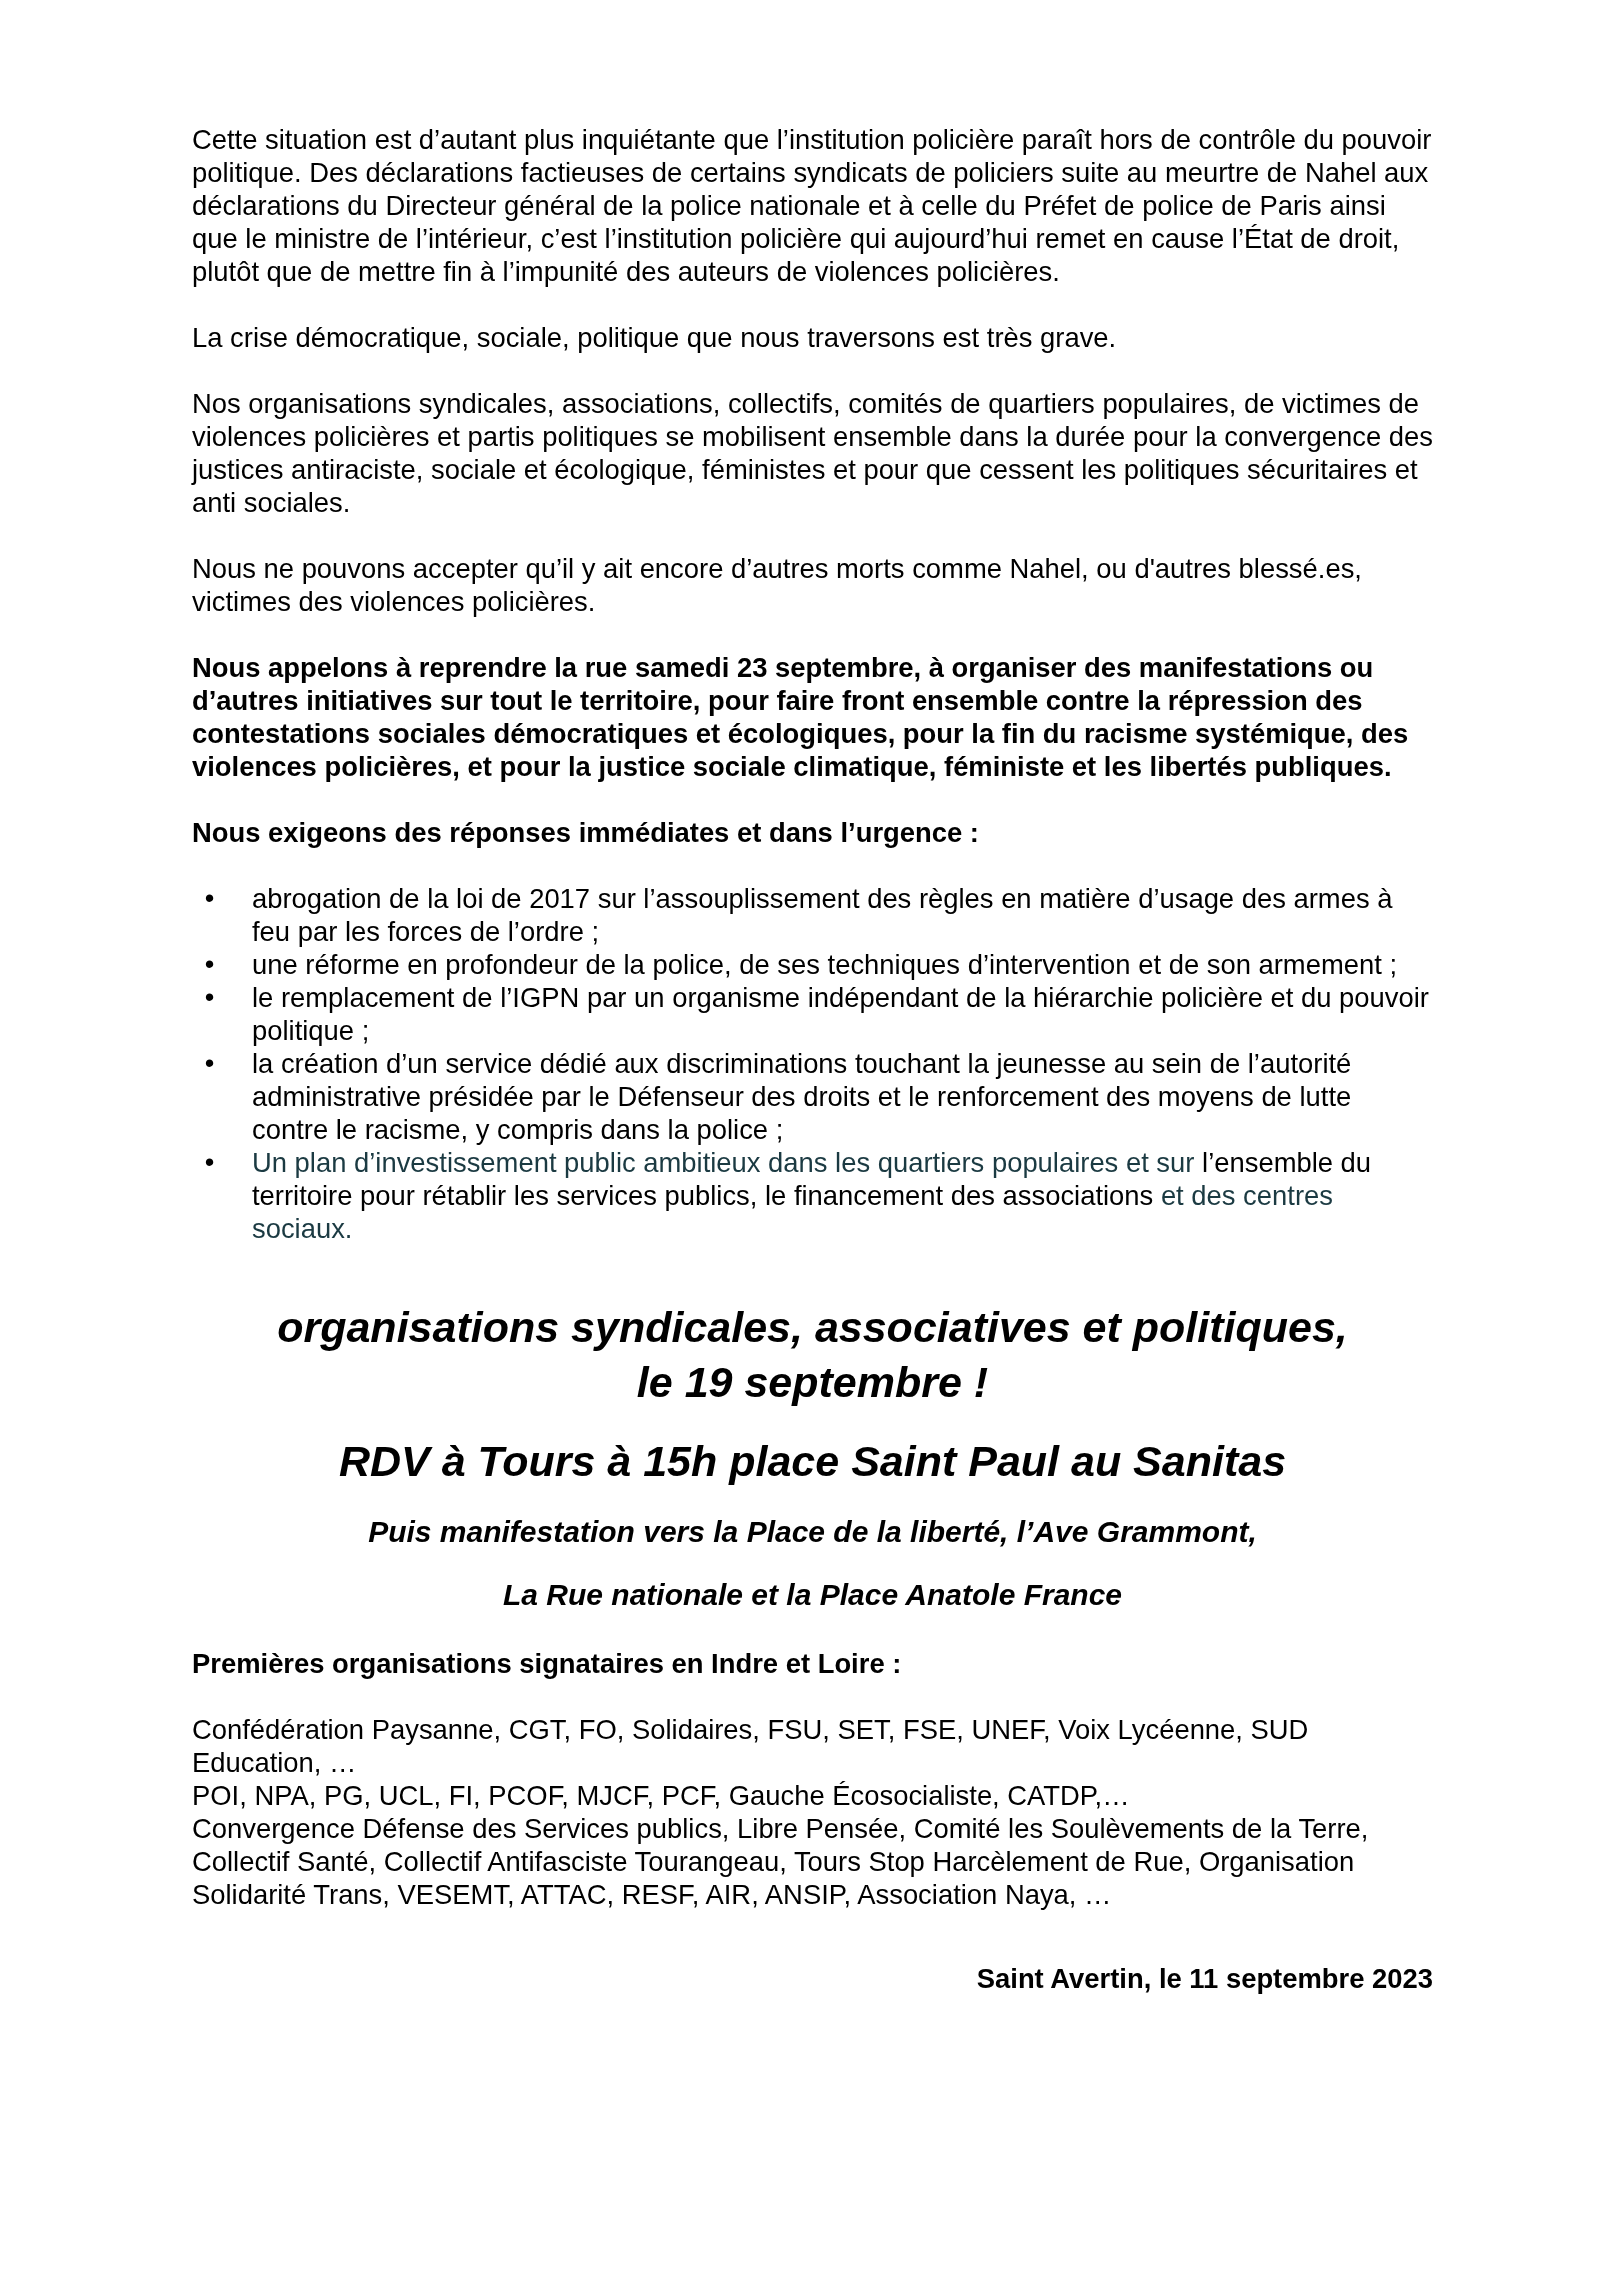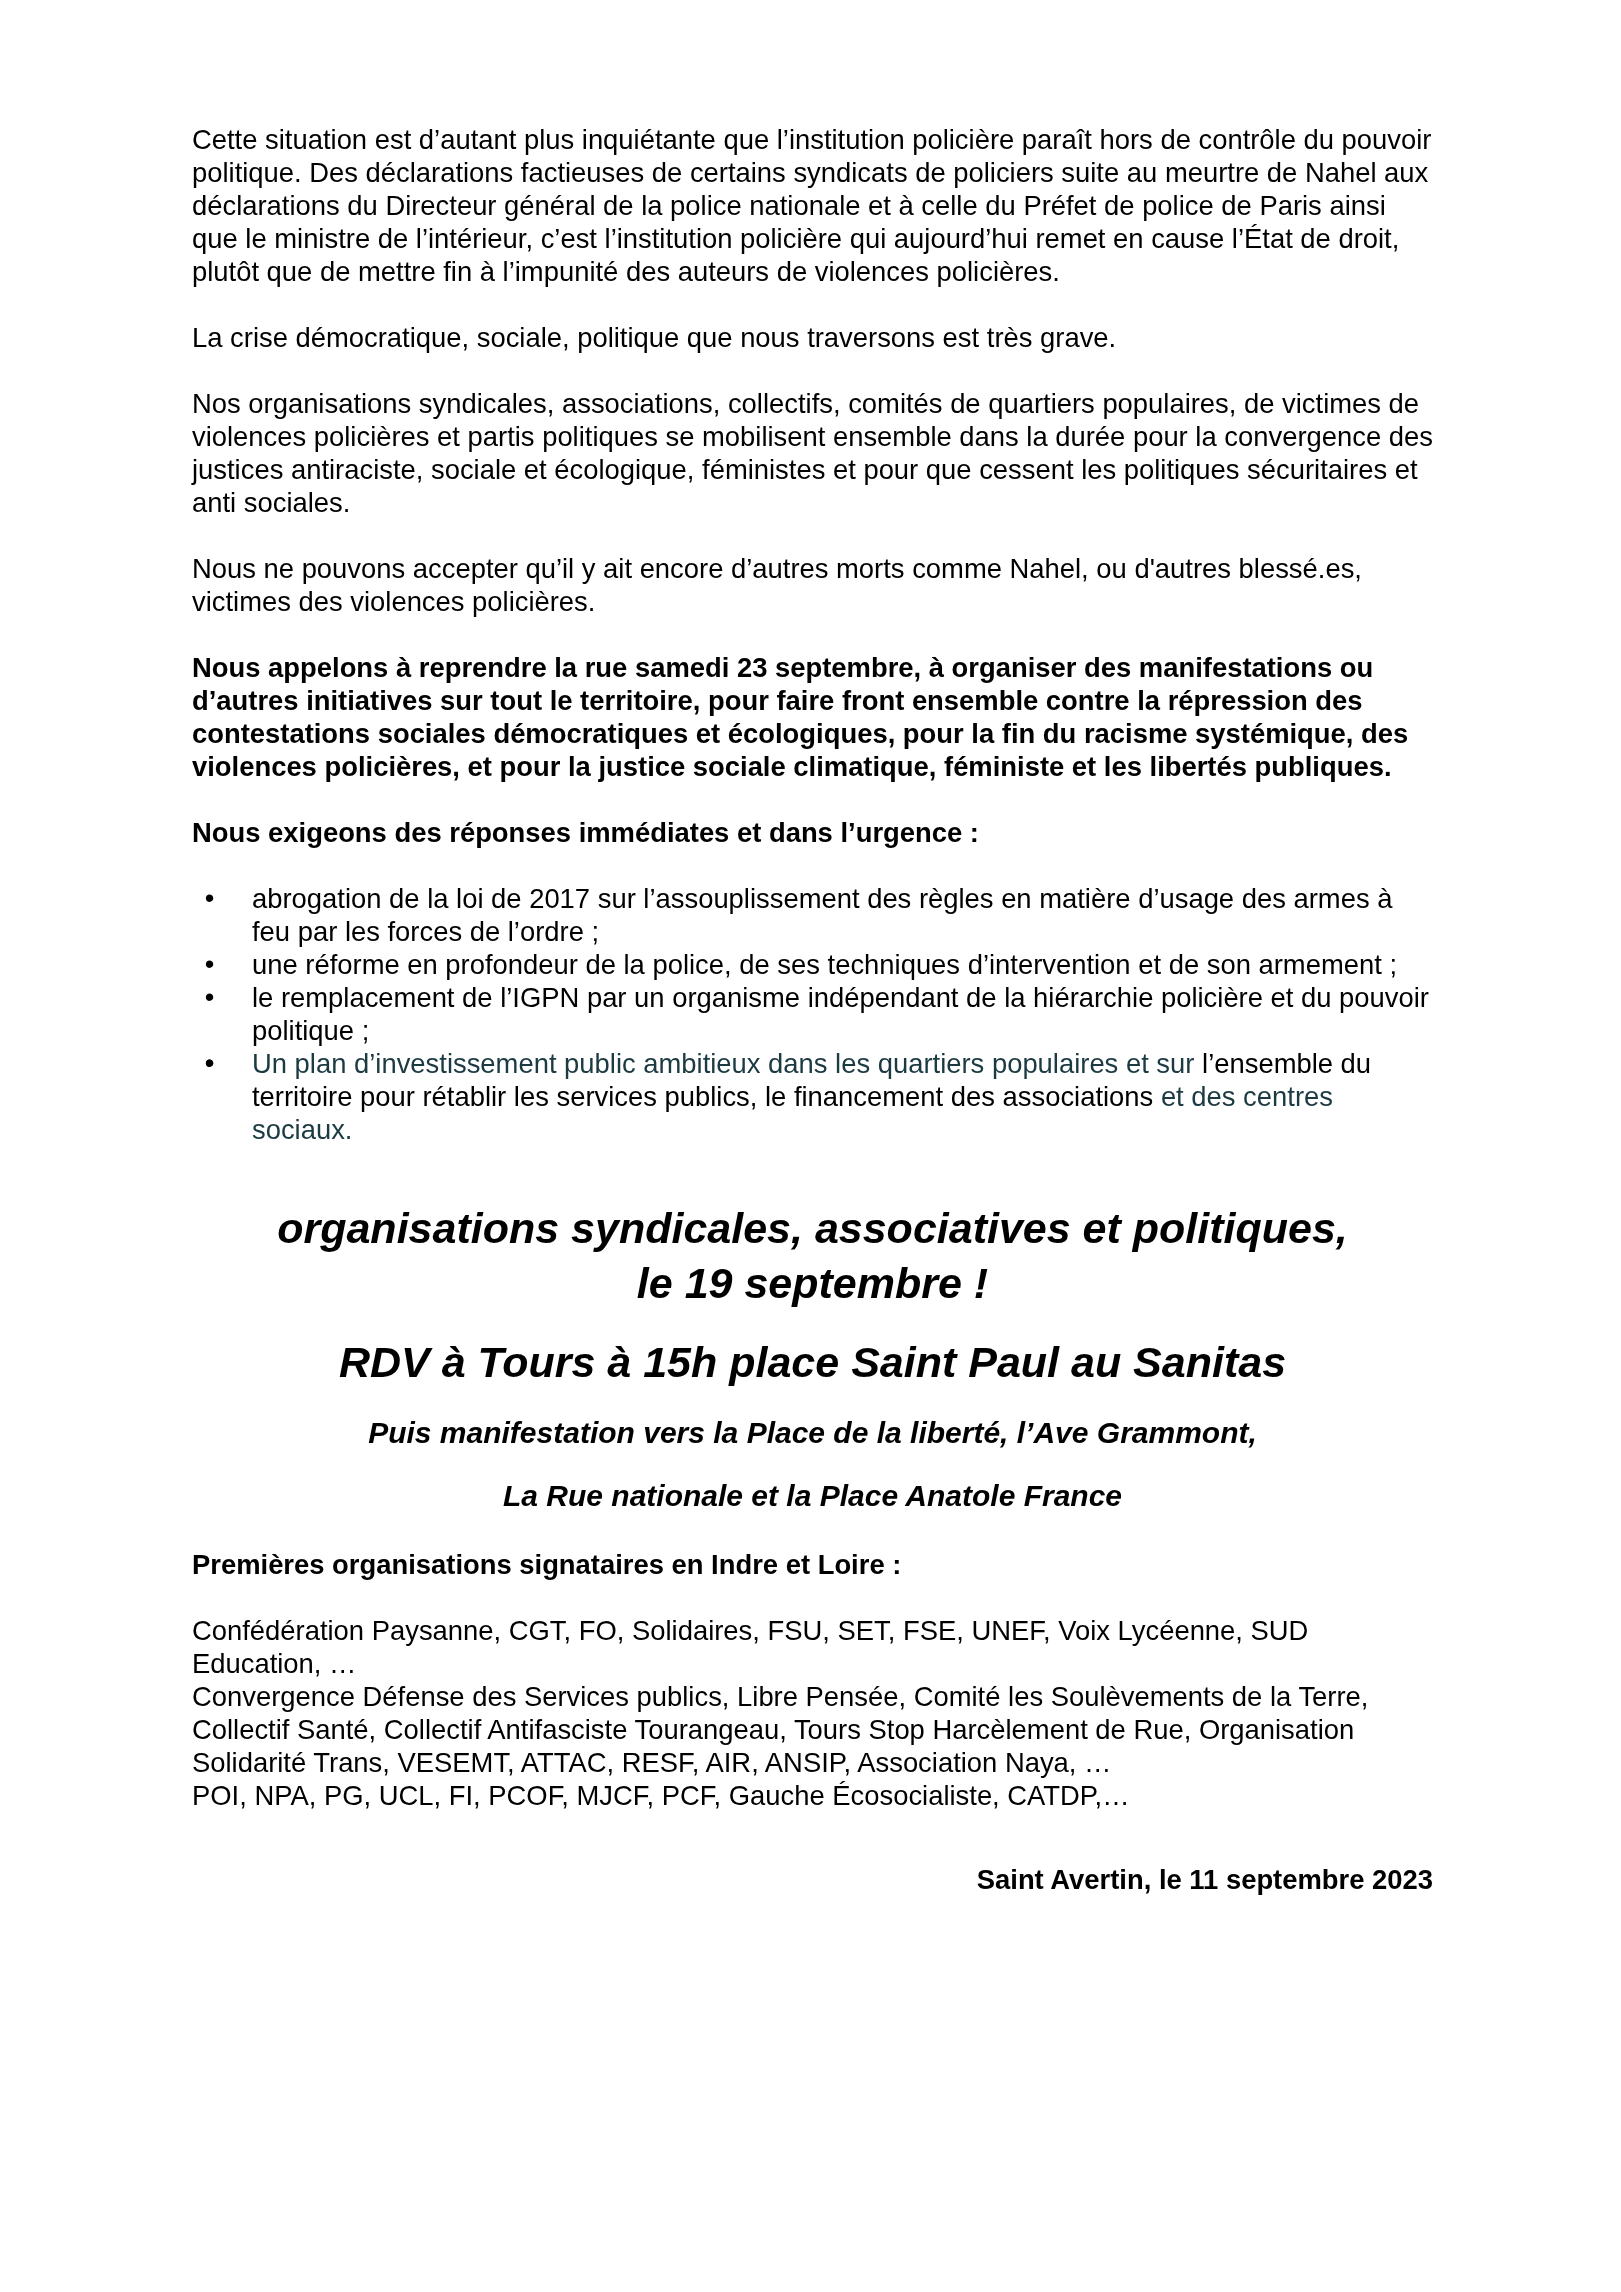--- a/index.html
+++ b/index.html
@@ -97,20 +97,21 @@
     <li>
       <span class="bullet">•</span>
       <span>une réforme en profondeur de la police, de ses techniques d’intervention et de son armement ;</span>
     </li>
     <li>
       <span class="bullet">•</span>
       <span>le remplacement de l’IGPN par un organisme indépendant de la hiérarchie policière et du pouvoir politique ;</span>
     </li>
     <li>
       <span class="bullet">•</span>
+      <span>la création d’un service dédié aux discriminations touchant la jeunesse au sein de l’autorité administrative présidée par le Défenseur des droits et le renforcement des moyens de lutte contre le racisme, y compris dans la police ;</span>
     </li>
     <li>
       <span class="bullet">•</span>
       <span class="teal">Un plan d’investissement public ambitieux dans les quartiers populaires et sur</span>
       <span>l’ensemble du territoire pour rétablir les services publics, le financement des associations</span>
       <span class="teal">et des centres sociaux.</span>
     </li>
   </ul>
 
   <div class="headline">
@@ -118,19 +119,19 @@
     <div>le 19 septembre !</div>
   </div>
 
   <div class="rdv-title">RDV à Tours à 15h place Saint Paul au Sanitas</div>
   <div class="rdv-sub">Puis manifestation vers la Place de la liberté, l’Ave Grammont,</div>
   <div class="rdv-sub">La Rue nationale et la Place Anatole France</div>
 
   <p class="para sign-heading">Premières organisations signataires en Indre et Loire :</p>
 
   <p class="para sign-group">Confédération Paysanne, CGT, FO, Solidaires, FSU, SET, FSE, UNEF, Voix Lycéenne, SUD Education, …</p>
+  <p class="para sign-group">POI, NPA, PG, UCL, FI, PCOF, MJCF, PCF, Gauche Écosocialiste, CATDP,…</p>
   <p class="para sign-group">Convergence Défense des Services publics, Libre Pensée, Comité les Soulèvements de la Terre, Collectif Santé, Collectif Antifasciste Tourangeau, Tours Stop Harcèlement de Rue, Organisation Solidarité Trans, VESEMT, ATTAC, RESF, AIR, ANSIP, Association Naya, …</p>
-  <p class="para sign-group">POI, NPA, PG, UCL, FI, PCOF, MJCF, PCF, Gauche Écosocialiste, CATDP,…</p>
 
   <div class="dateline">Saint Avertin, le 11 septembre 2023</div>
 
 </div>
 
 
 </body></html>

